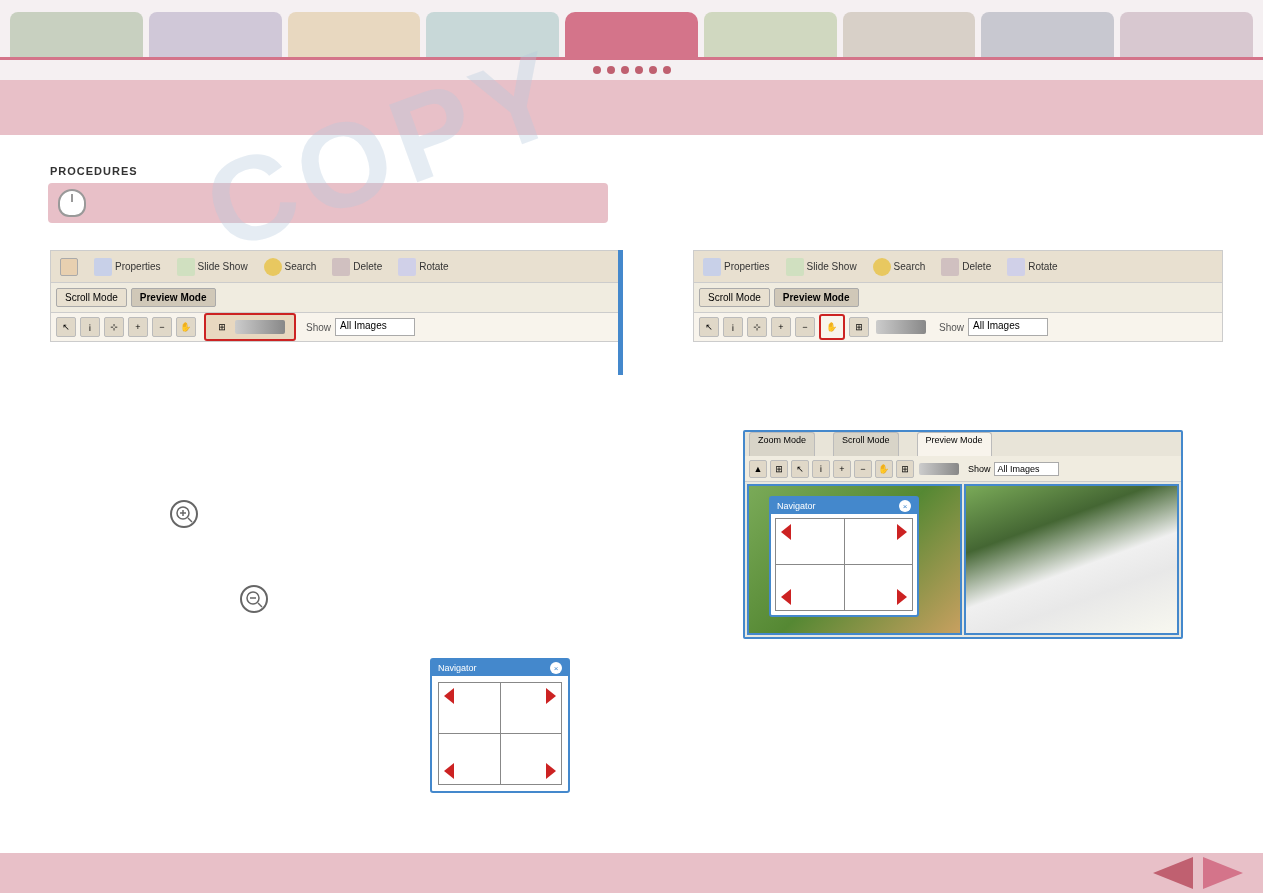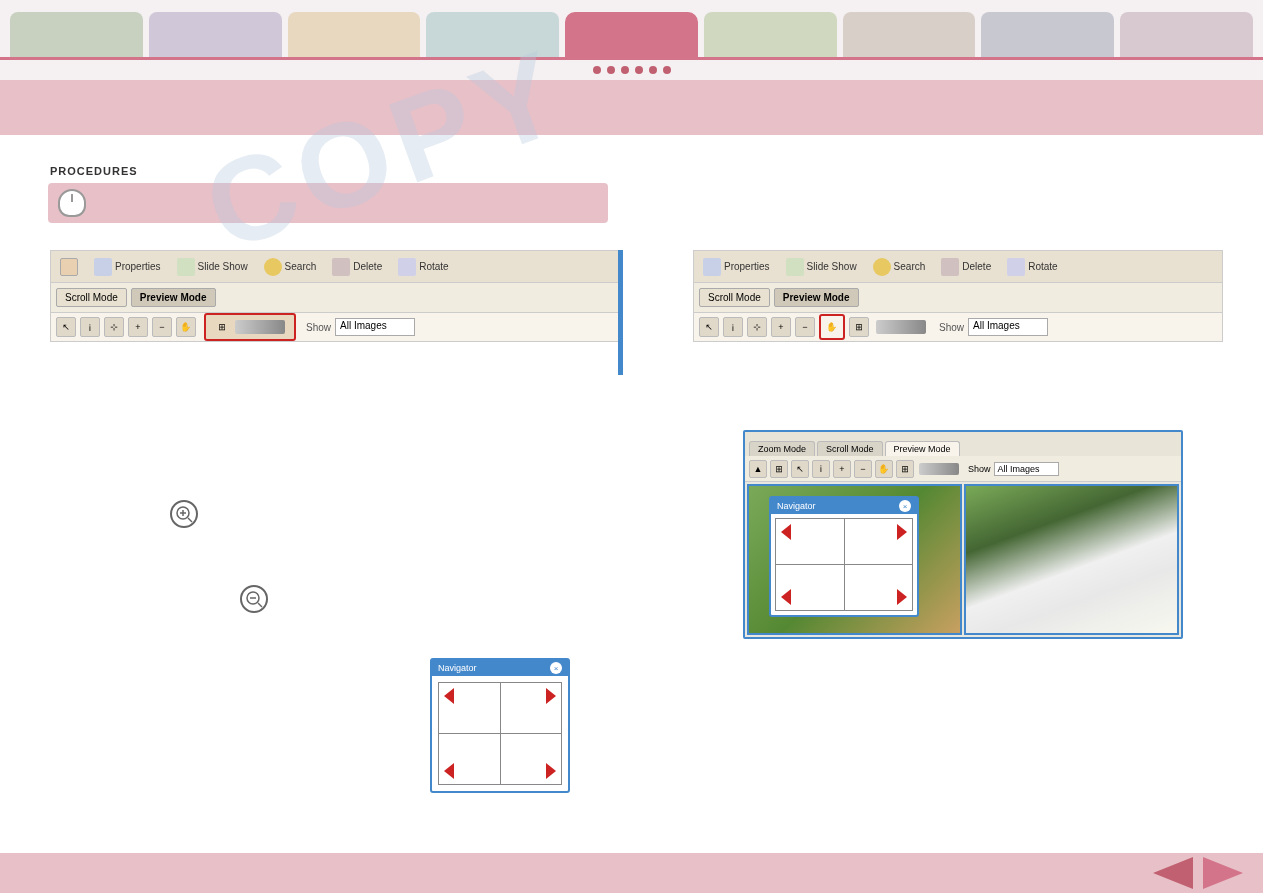--- a/index.html
+++ b/index.html
@@ -252,23 +252,22 @@
       right: 80px;
       width: 440px;
       background: #f8f8f0;
       border: 2px solid #4488cc;
       border-radius: 2px;
     }
     .zoom-tab-row {
       background: #e8e4d8;
       height: 24px;
       display: flex;
-      align-items: flex-end;
       padding: 0 4px;
-      gap: 2px;
+      gap: 18px;
     }
     .zoom-tab {
       font-size: 9px;
       padding: 2px 8px;
       background: #d8d4c8;
       border: 1px solid #bbb;
       border-bottom: none;
       border-radius: 3px 3px 0 0;
       cursor: pointer;
     }

